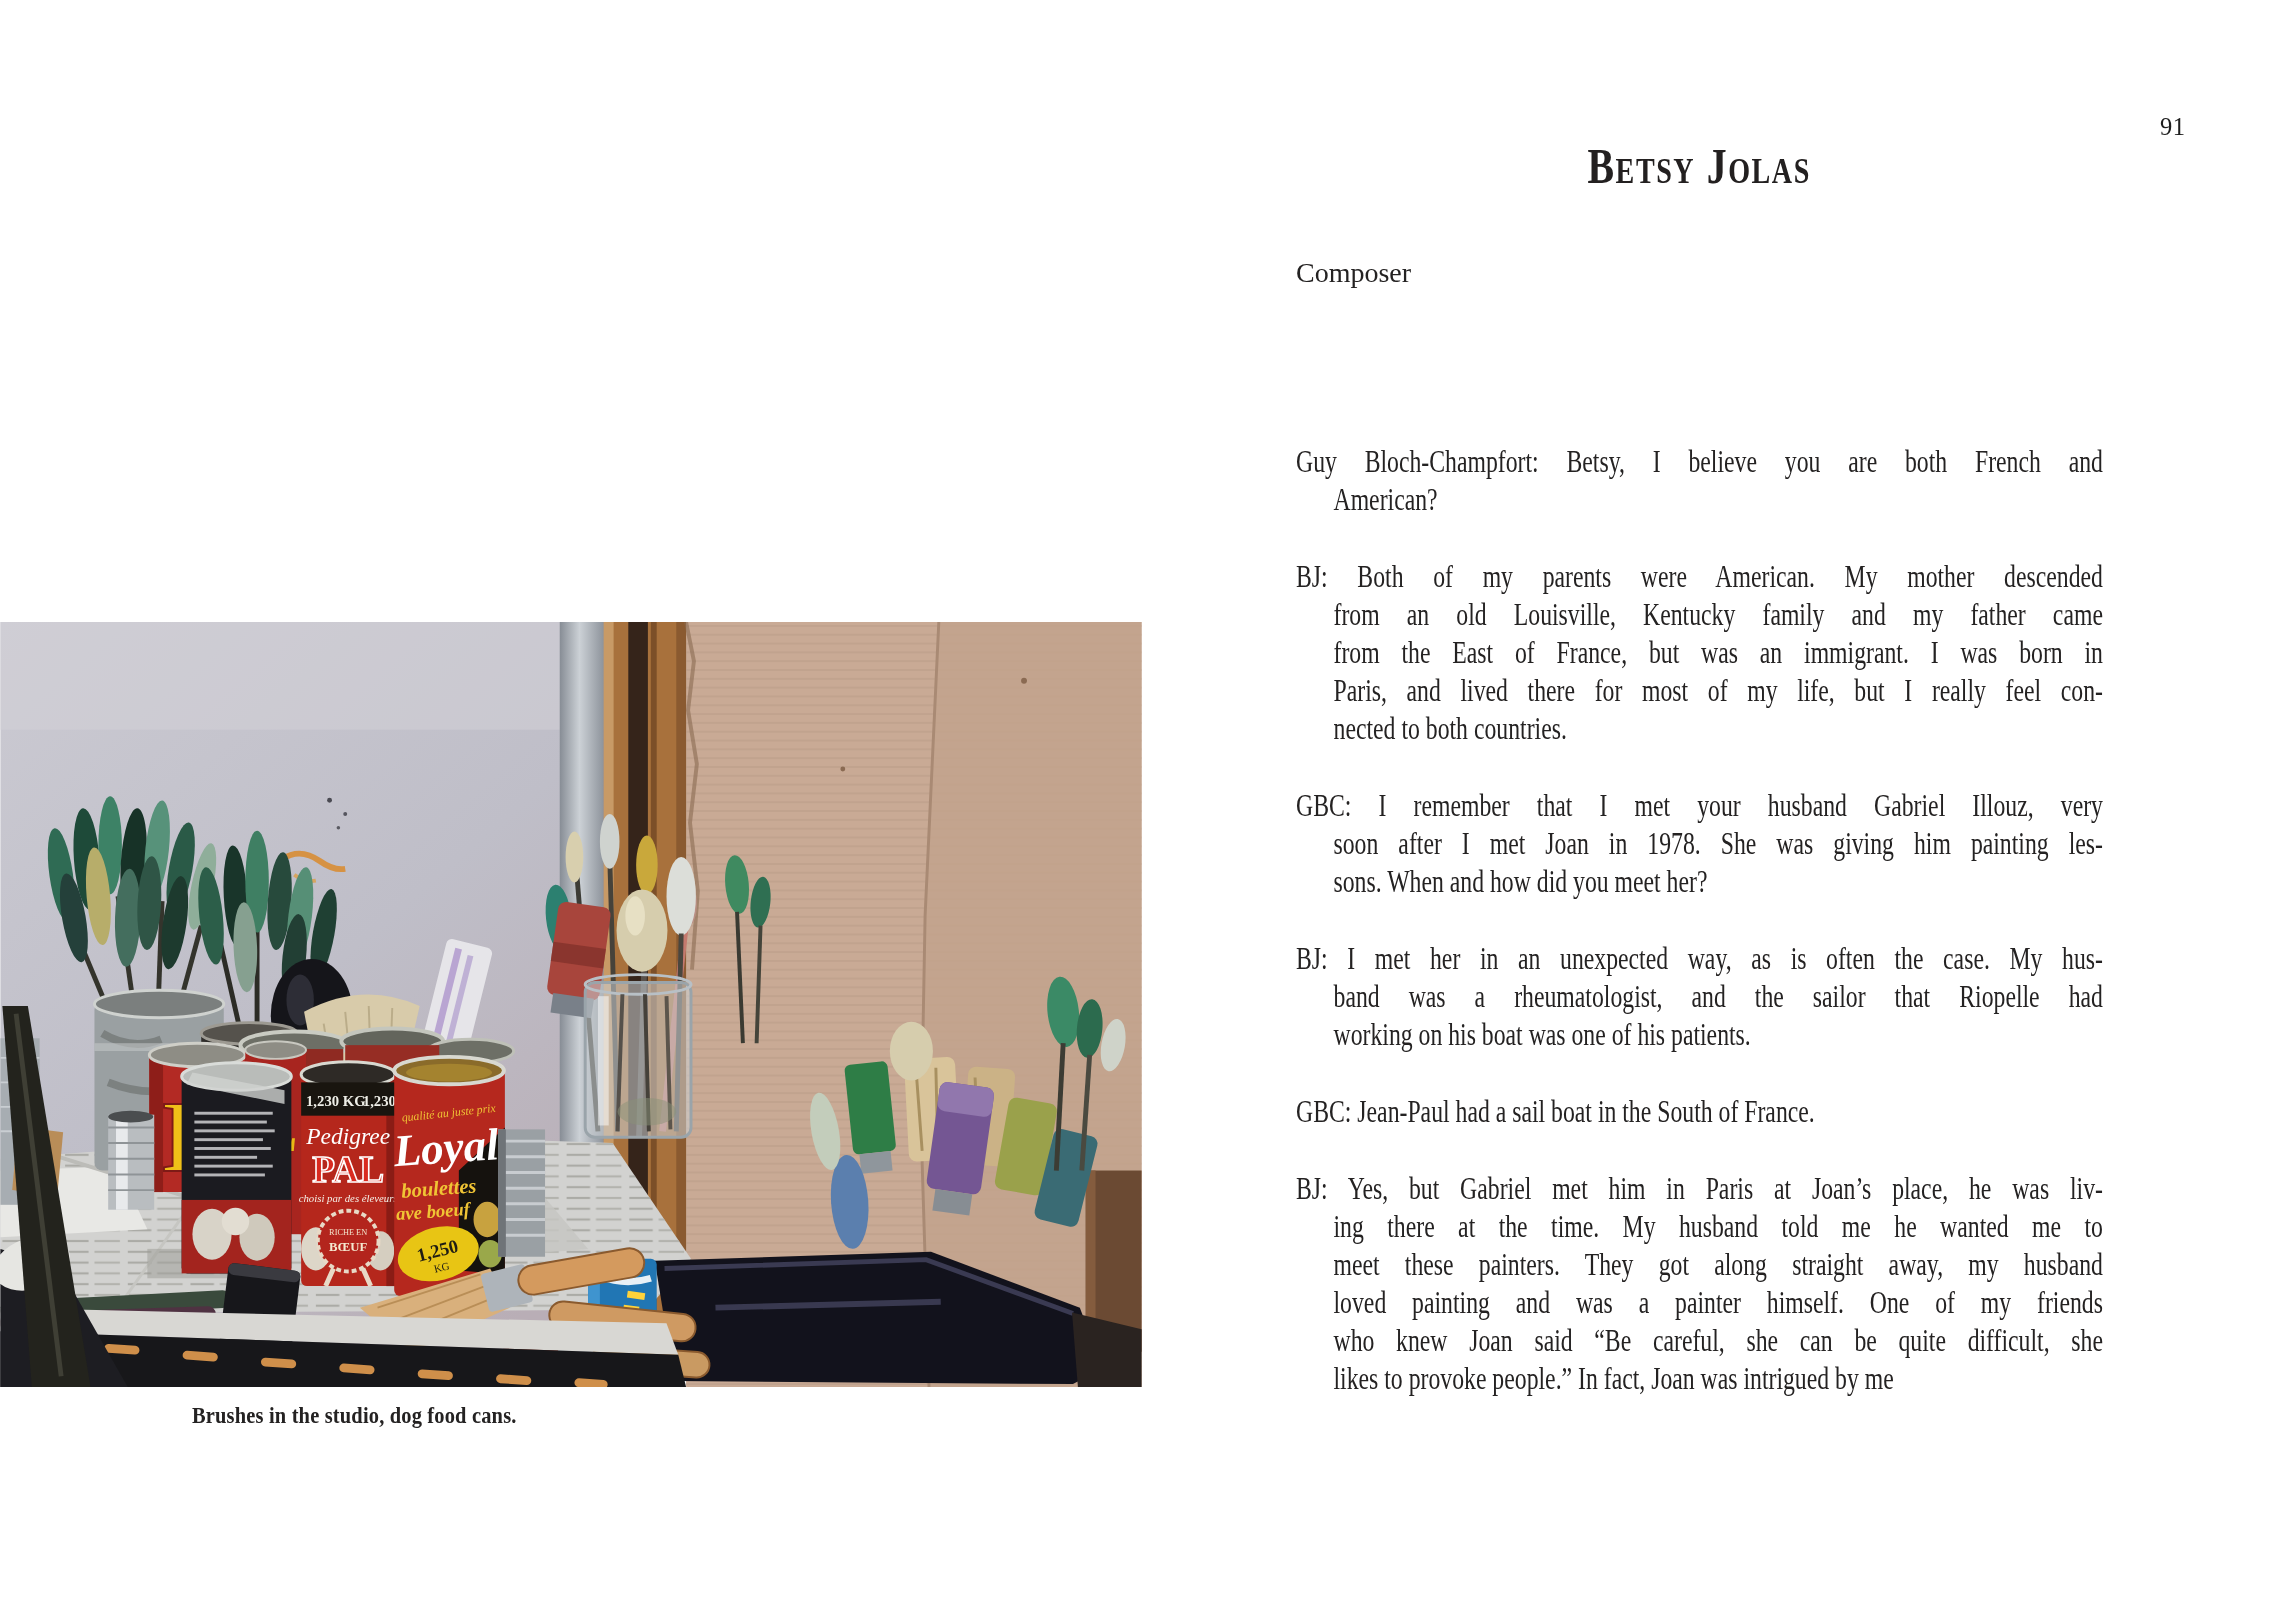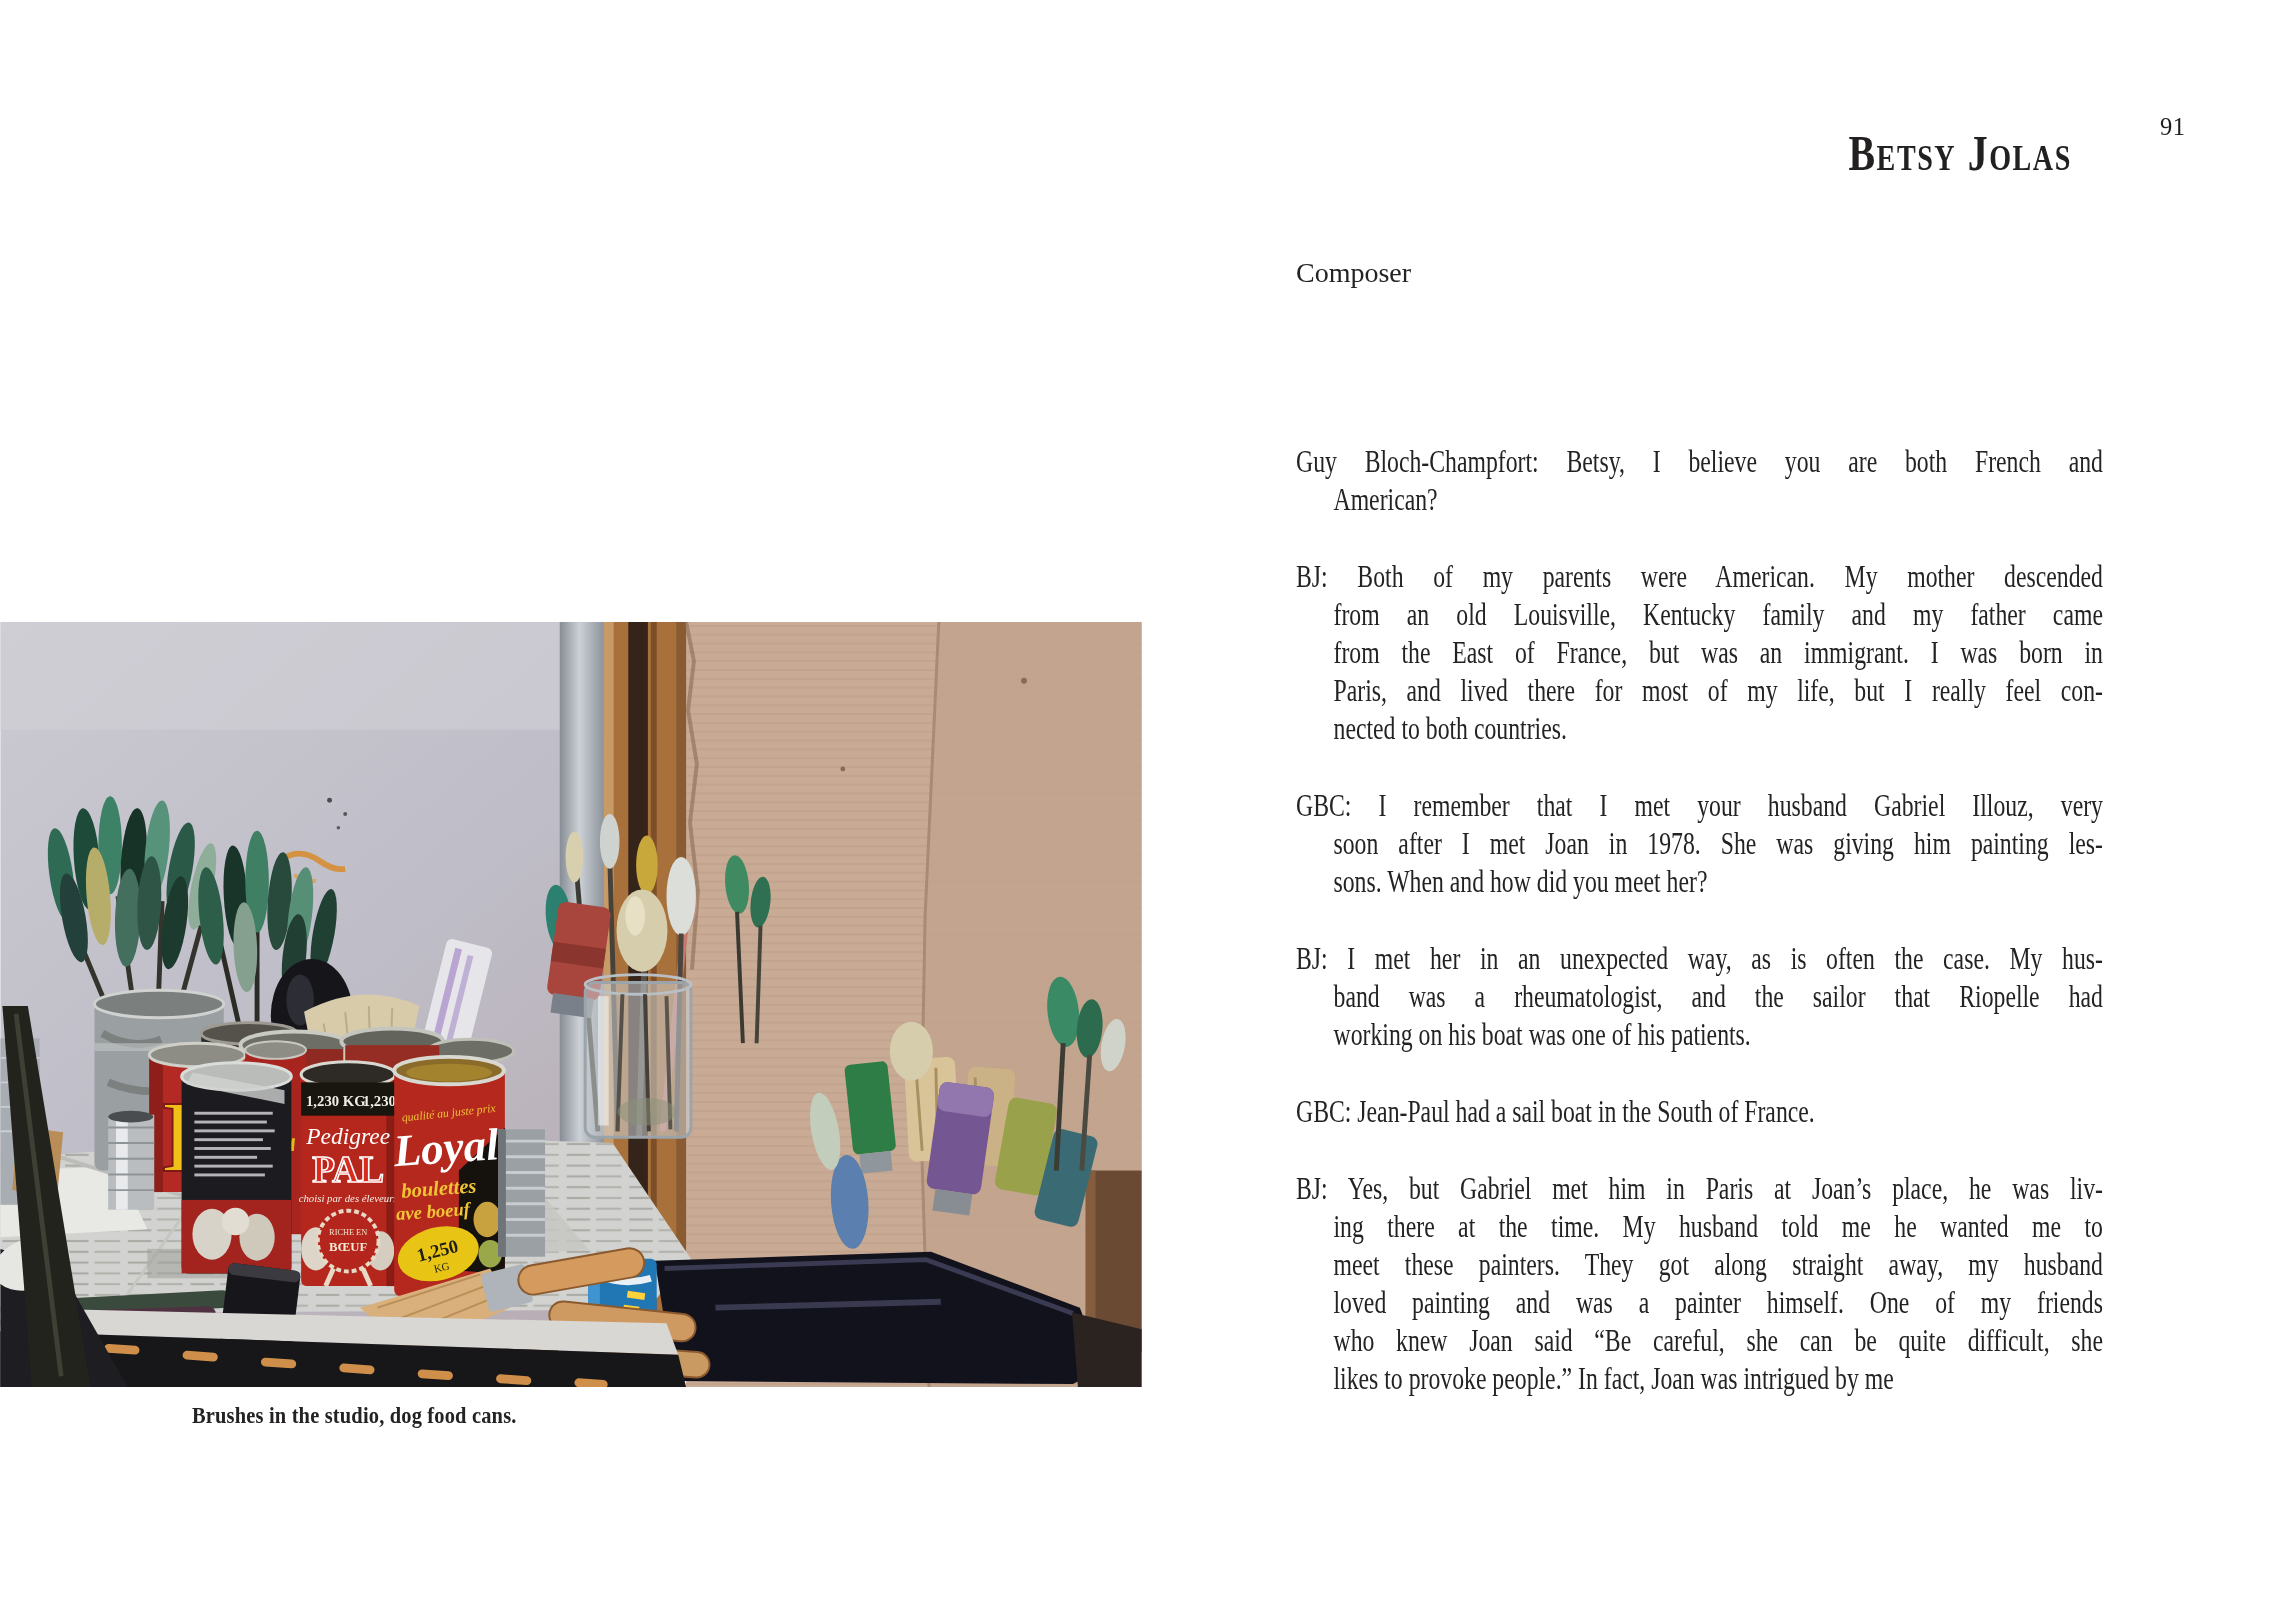--- a/index.html
+++ b/index.html
@@ -5,21 +5,21 @@
   html,body { margin:0; padding:0; background:#e9e9e9; }
   #page {
     position:relative; width:2285px; height:1621px; background:#ffffff;
     font-family:"Liberation Serif", serif; color:#1e1e1e; overflow:hidden;
   }
   
   #page-number {
     position:absolute; left:2160px; top:74px; font-size:24.5px; letter-spacing:0.5px;margin-top:39px;
   }
   #chapter-title {
-    position:absolute; left:1296px; top:124px; width:807px; text-align:right;text-decoration:underline;
+    position:absolute; left:1296px; top:137px; width:807px; text-align:center;text-decoration:underline;
   }
   #chapter-title .t {
     display:inline-block; font-variant:small-caps; font-weight:600; font-size:51px;
     letter-spacing:2px; transform:scaleX(.78); transform-origin:50% 50%; color:#232020;
   }
   #chapter-subtitle {
     position:absolute; left:1296px; top:257px; width:807px; text-align:left;
     font-size:28px; color:#242222;
   }
   #interview {

